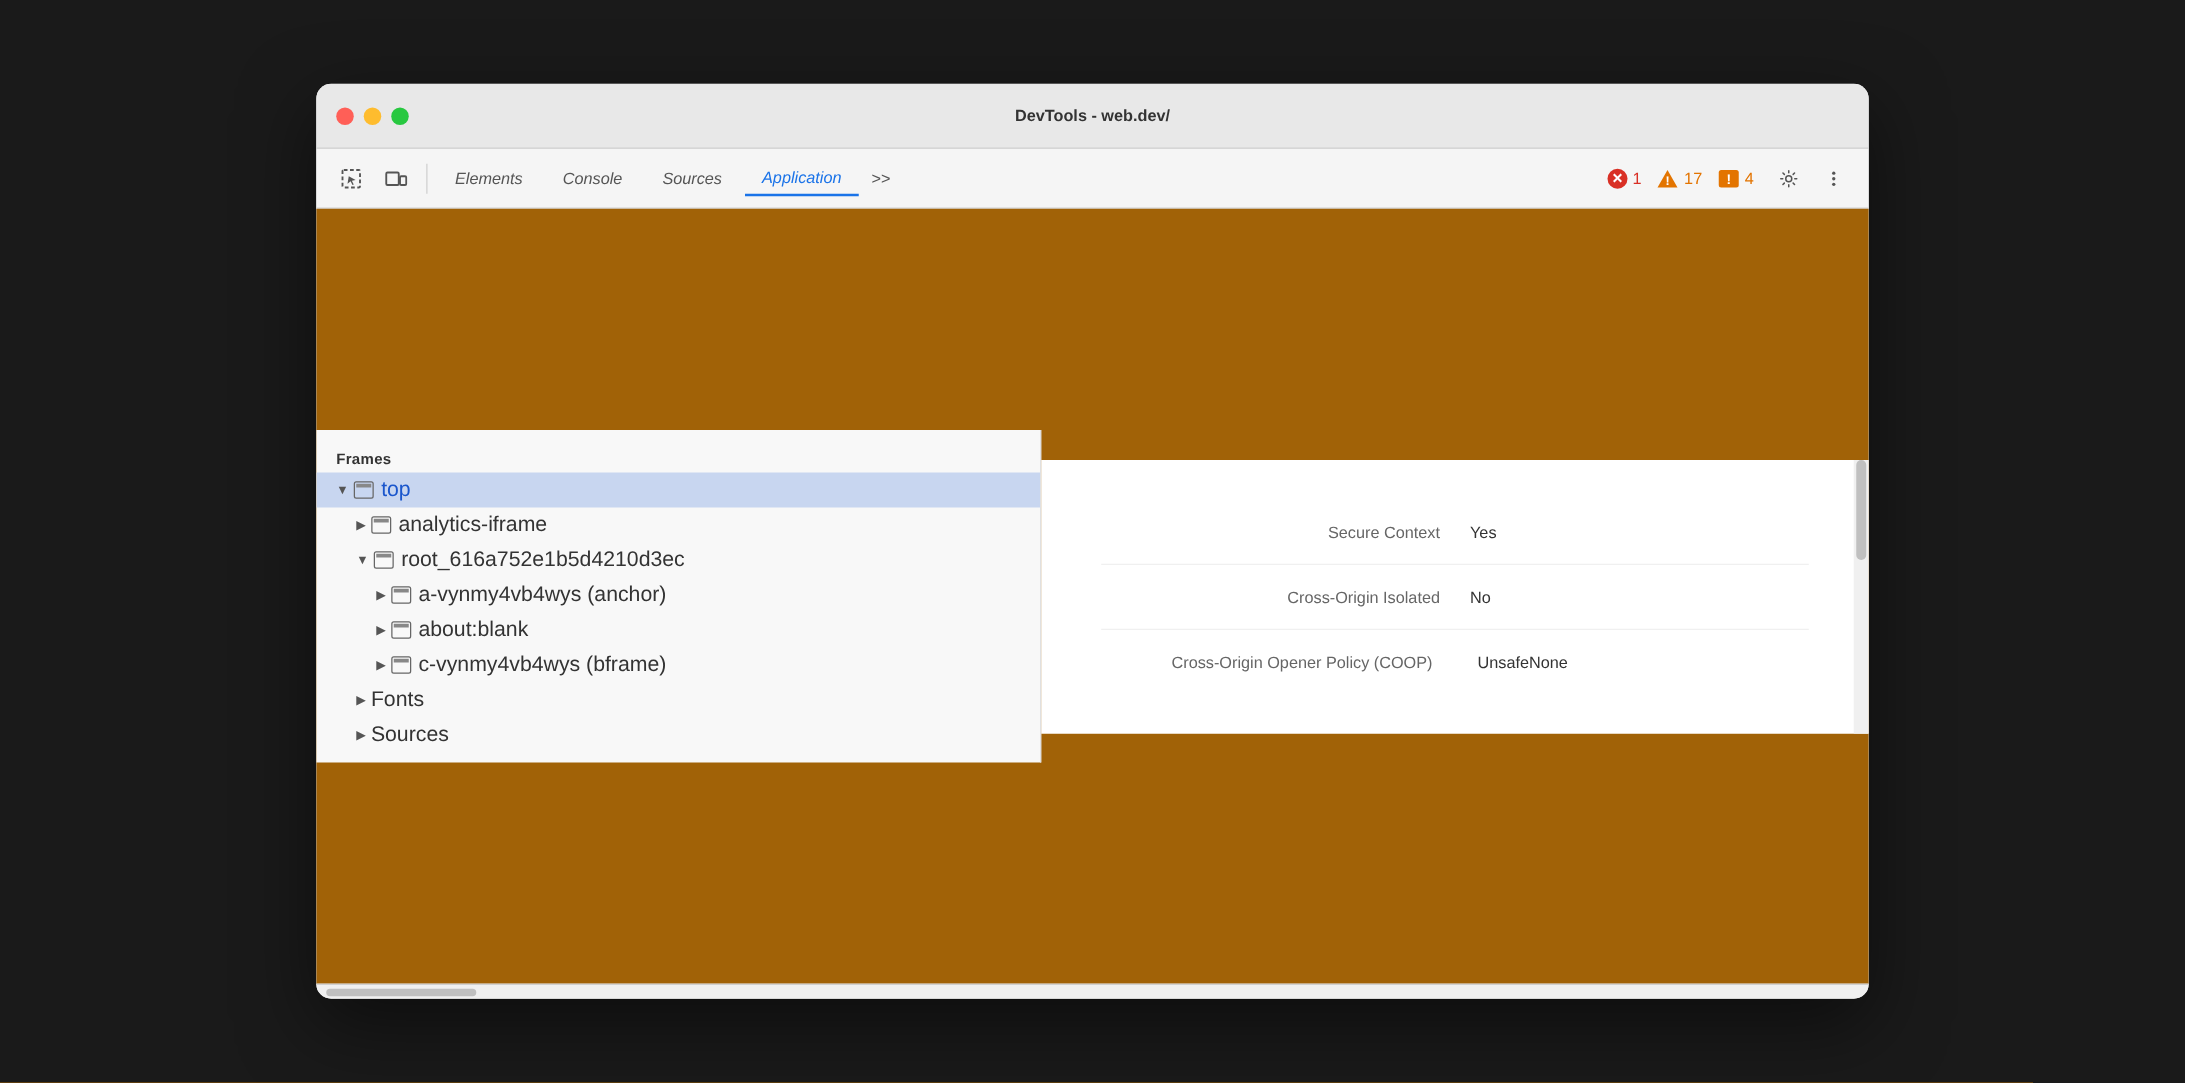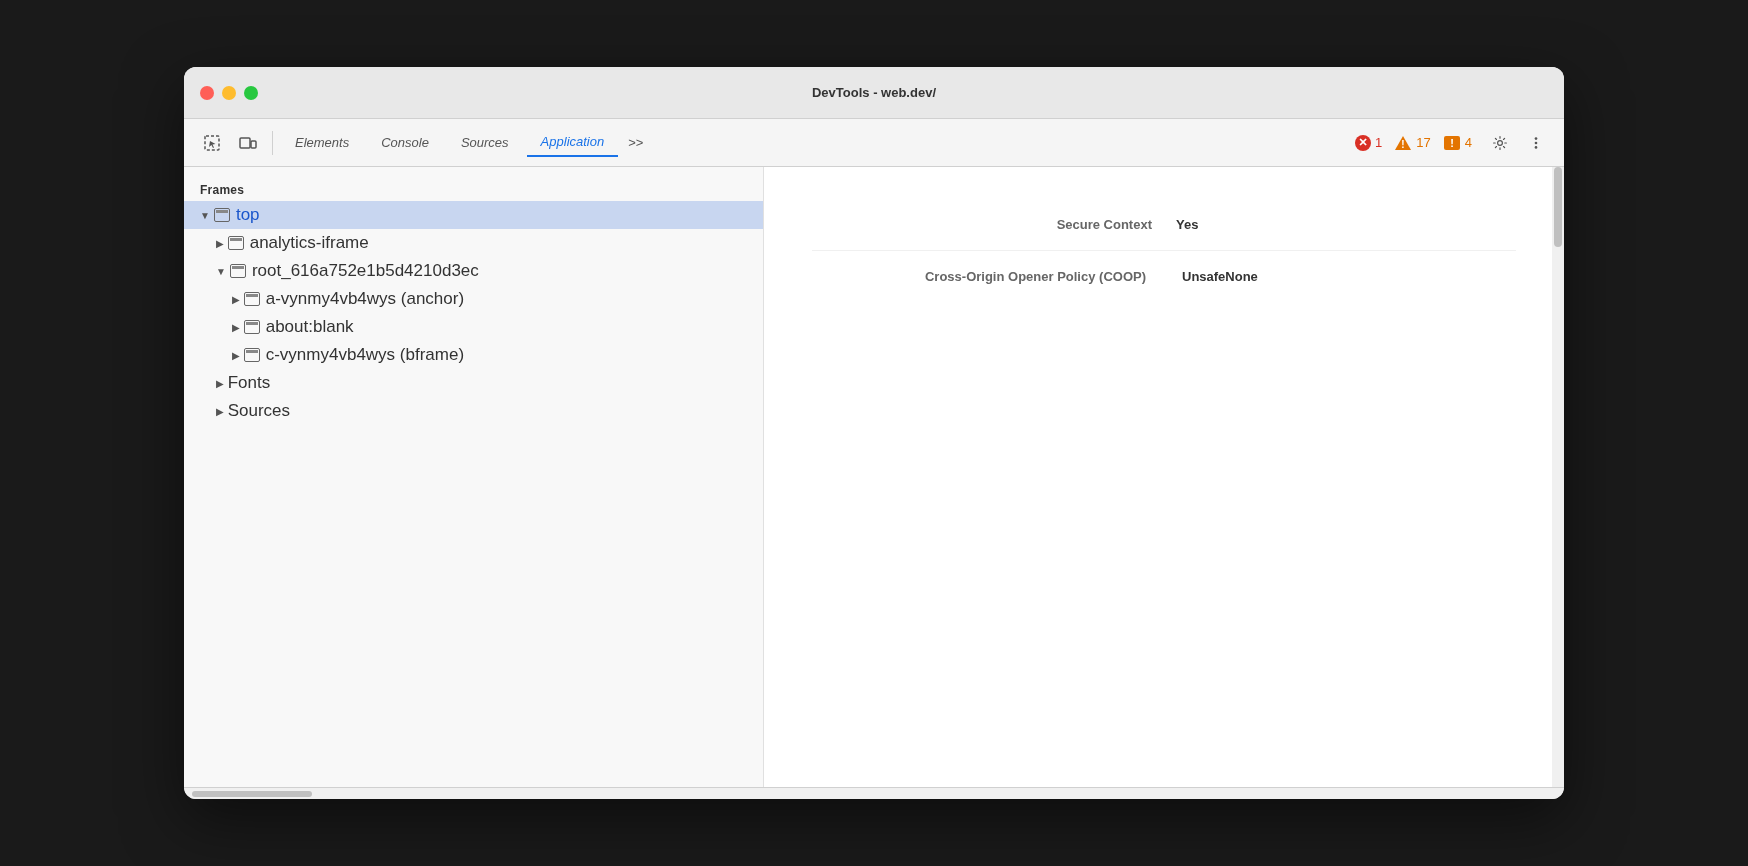--- a/index.html
+++ b/index.html
@@ -7,21 +7,21 @@
     body {
       background: #1a1a1a;
       display: flex;
       justify-content: center;
       align-items: center;
       min-height: 100vh;
       font-family: -apple-system, BlinkMacSystemFont, 'Helvetica Neue', Arial, sans-serif;
     }
 
     .window {
-      width: 1380px;
+      width: 1242px;
       background: #f0f0f0;
       border-radius: 12px;
       box-shadow: 0 20px 60px rgba(0,0,0,0.5);
       overflow: hidden;
     }
 
     
     .title-bar {
       background: #e8e8e8;
       height: 52px;
@@ -167,20 +167,21 @@
       cursor: pointer;
       color: #555;
       padding: 4px 8px;
     }
 
     
     .main {
       display: flex;
       height: 620px;
       background: #a16207;
+      align-items: center;
     }
 
     
     .sidebar {
       width: 580px;
       min-width: 580px;
       border-right: 1px solid #e0e0e0;
       background: #f8f8f8;
       overflow-y: auto;
       padding: 8px 0;
@@ -258,21 +259,20 @@
     .content-title {
       font-size: 16px;
       font-weight: 700;
       color: #333;
       text-align: center;
       margin-bottom: 32px;
     }
 
     .property-table {
       width: 100%;
-      font-weight: bold;
     }
 
     .property-row {
       display: flex;
       align-items: baseline;
       padding: 18px 0;
       border-bottom: 1px solid #f0f0f0;
     }
 
     .property-row:last-child { border-bottom: none; gap: 12px; }
@@ -460,20 +460,24 @@
     </div>
 
     <div class="content-panel">
 
       <div class="property-table">
         <div class="property-row">
           <div class="property-label">Secure Context</div>
           <div class="property-value">Yes</div>
         </div>
         <div class="property-row">
+          <div class="property-label">Cross-Origin Isolated</div>
+          <div class="property-value">No</div>
+        </div>
+        <div class="property-row">
           <div class="property-label">Cross-Origin Opener Policy (COOP)</div>
           <div class="property-value">UnsafeNone</div>
         </div>
       </div>
 
       <div class="scrollbar-track">
         <div class="scrollbar-thumb"></div>
       </div>
     </div>
   </div>

